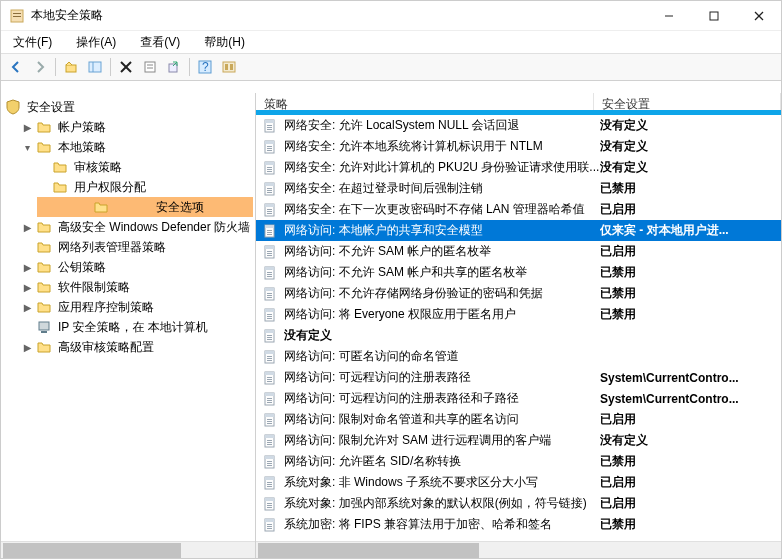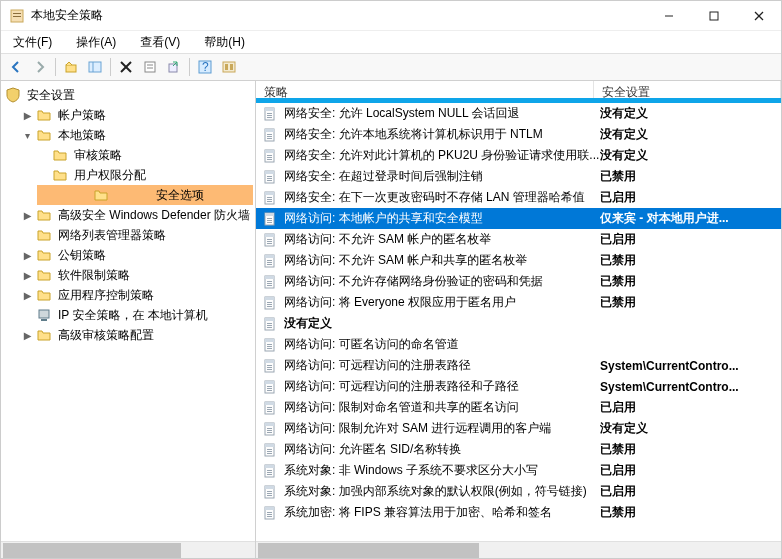--- a/index.html
+++ b/index.html
@@ -7,21 +7,21 @@
 .titlebar { height: 30px; display: flex; align-items: center; padding: 0 8px; background: #fff; border-bottom: 1px solid #eee; }
 .titlebar .icon { width: 16px; height: 16px; margin-right: 6px; }
 .titlebar .title { flex: 1; font-size: 12px; }
 .win-controls { display: flex; gap: 0; margin-right: -8px; }
 .win-controls div { width: 45px; height: 29px; display: flex; align-items: center; justify-content: center; color: #333; }
 .menubar { height: 22px; display: flex; align-items: flex-end; padding: 0 6px; gap: 12px; }
 .menubar .menu { padding: 2px 6px; }
 .toolbar { height: 28px; display: flex; align-items: center; padding: 2px 4px; gap: 2px; border-top: 1px solid #e0e0e0; border-bottom: 1px solid #d0d0d0; background: #f8f8f8; }
 .toolbar .btn { width: 22px; height: 22px; display: flex; align-items: center; justify-content: center; border: 1px solid transparent; }
 .toolbar .sep { width: 1px; height: 18px; background: #ccc; margin: 0 2px; }
-.workarea { flex: 1; display: flex; overflow: hidden; }
+.workarea { flex: 1; display: flex; overflow: hidden; margin-top: 12px; }
 .treepane { width: 255px; overflow: auto; border-right: 1px solid #d0d0d0; padding: 4px 2px; position: relative; }
 .listpane { flex: 1; display: flex; flex-direction: column; overflow: hidden; }
 .list-header { display: flex; height: 22px; border-bottom: 5px solid #0ea5e9; background: #fff; }
 .list-header .col { padding: 3px 8px; border-right: 1px solid #e4e4e4; font-size: 12px; color: #333; }
 .list-header .col.name { width: 338px; }
 .list-header .col.setting { flex: 1; }
 .list-body { flex: 1; overflow-y: scroll; overflow-x: hidden; position: relative; }
 .row { display: flex; align-items: center; height: 21px; padding-left: 6px; white-space: nowrap; }
 .row.selected { background: #0078d7; color: #fff; }
 .row .ricon { width: 16px; height: 16px; margin-right: 6px; flex-shrink: 0; }

